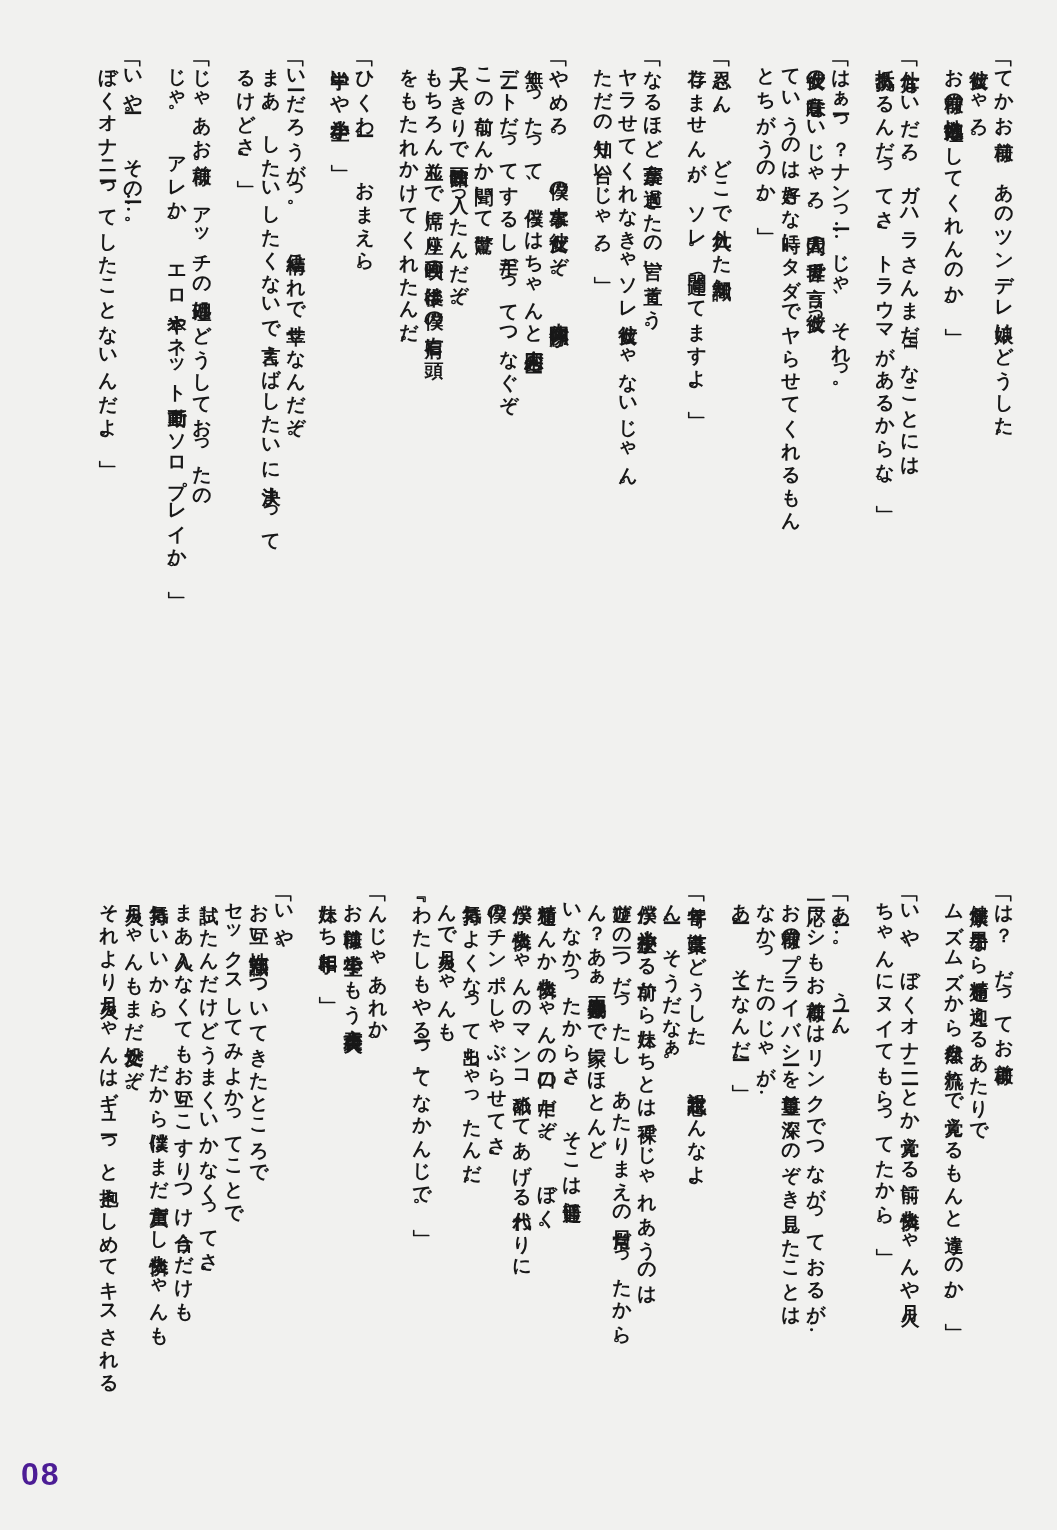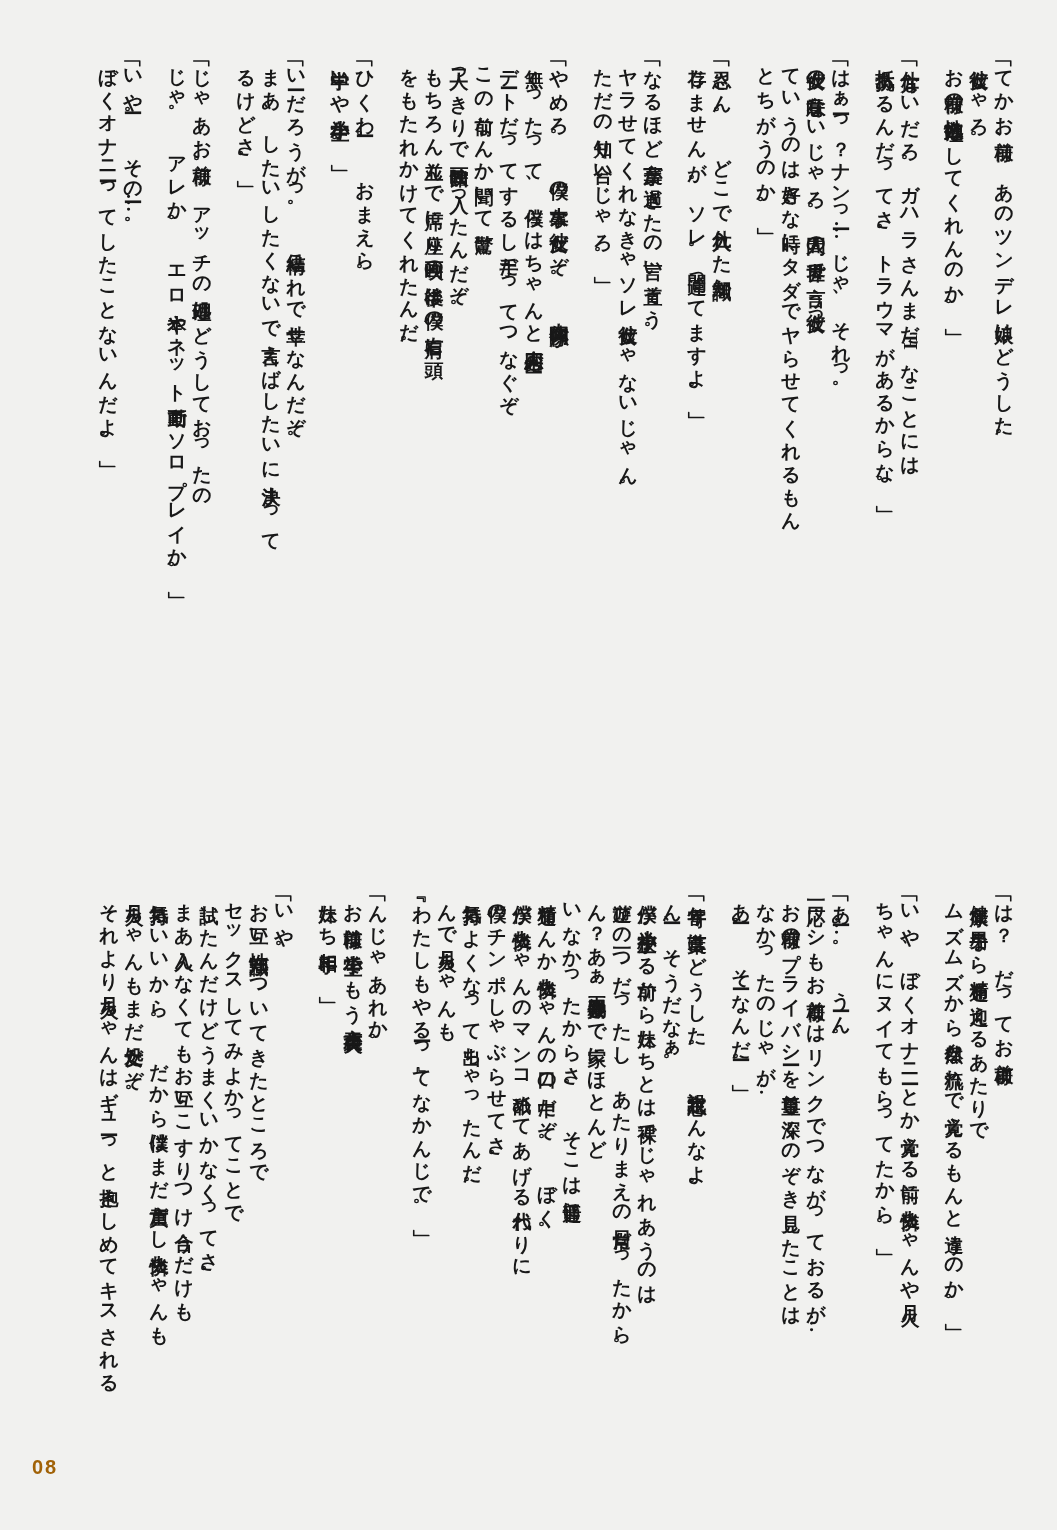--- a/index.html
+++ b/index.html
@@ -41,27 +41,27 @@
     right: 40px;
     height: 590px;
   }
   .block-bottom {
     top: 890px;
     right: 40px;
     height: 625px;
   }
   .page-number {
     position: absolute;
-    left: 32px;
+    left: 21px;
     top: 1456px;
     font-family: "Liberation Sans", "DejaVu Sans", sans-serif;
     font-weight: bold;
-    font-size: 20px;
+    font-size: 32px;
     letter-spacing: 2px;
-    color: #a16207;
+    color: #4c1d95;
   }
 </style>
 </head>
 <body>
 
 <div class="scan-page">
 
   <div class="vblock block-top">
     <p>「てかお前様、　あのツンデレ娘はどうした。
 彼女じゃろ。

